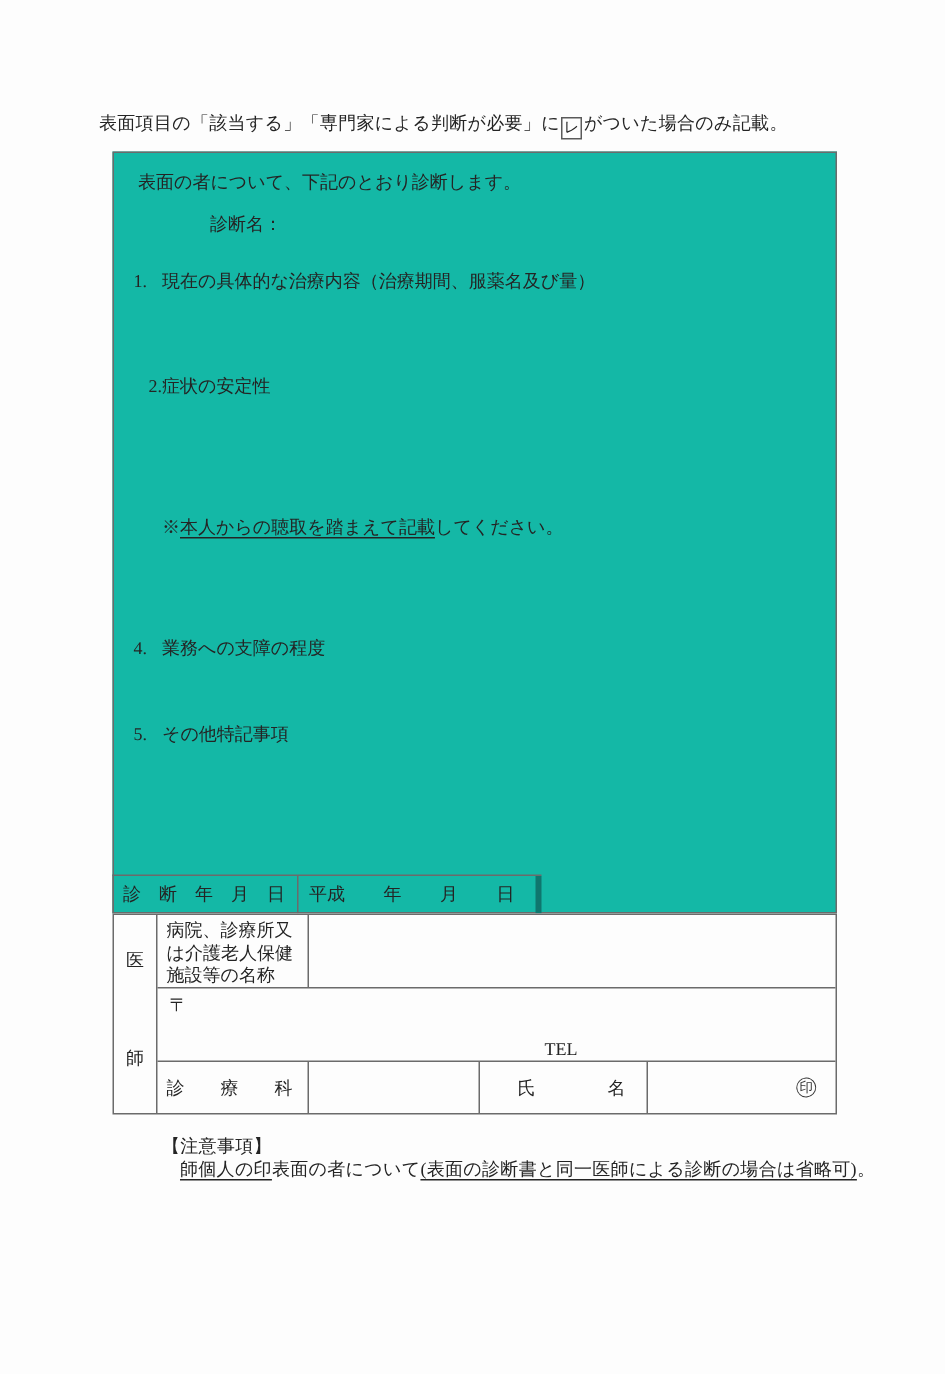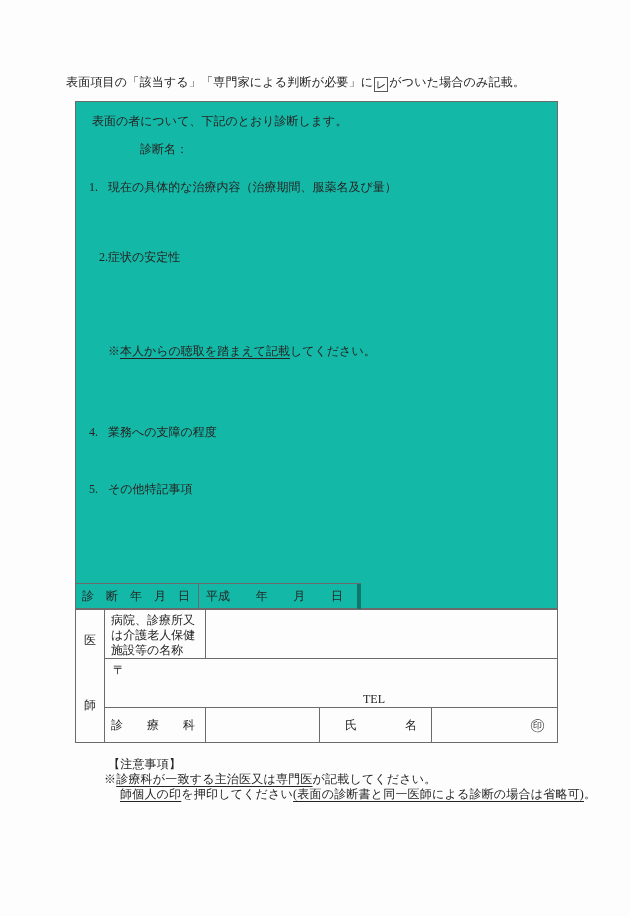--- a/index.html
+++ b/index.html
@@ -144,19 +144,16 @@
       <div class="namelbl">氏　　　　名</div>
       <div class="valcell nameval">
         <span class="seal">㊞</span>
       </div>
     </div>
   </div>
 </div>
 
 <div class="abs notes">
   <div class="nline nheading">【注意事項】</div>
-  <div class="nline">
-    <span>※</span><span class="u">診療科が一致する主治医又は専門医</span><span>が記載してください。</span>
-  </div>
   <div class="nline indent">
-    <span class="u">師個人の印</span><span>を押印してください</span><span class="u">(表面の診断書と同一医師による診断の場合は省略可)</span><span>。</span>
+    <span class="u">師個人の印</span><span>表面の者について</span><span class="u">(表面の診断書と同一医師による診断の場合は省略可)</span><span>。</span>
   </div>
 </div>
 
 </body></html>

